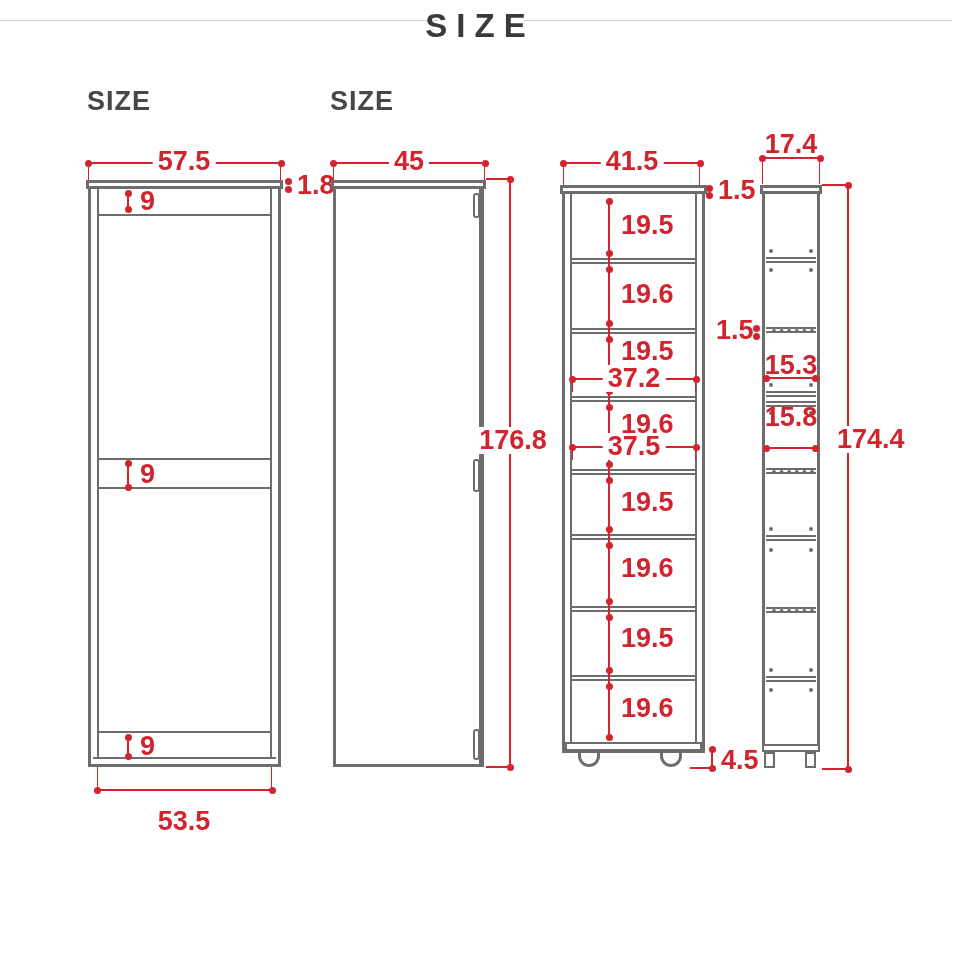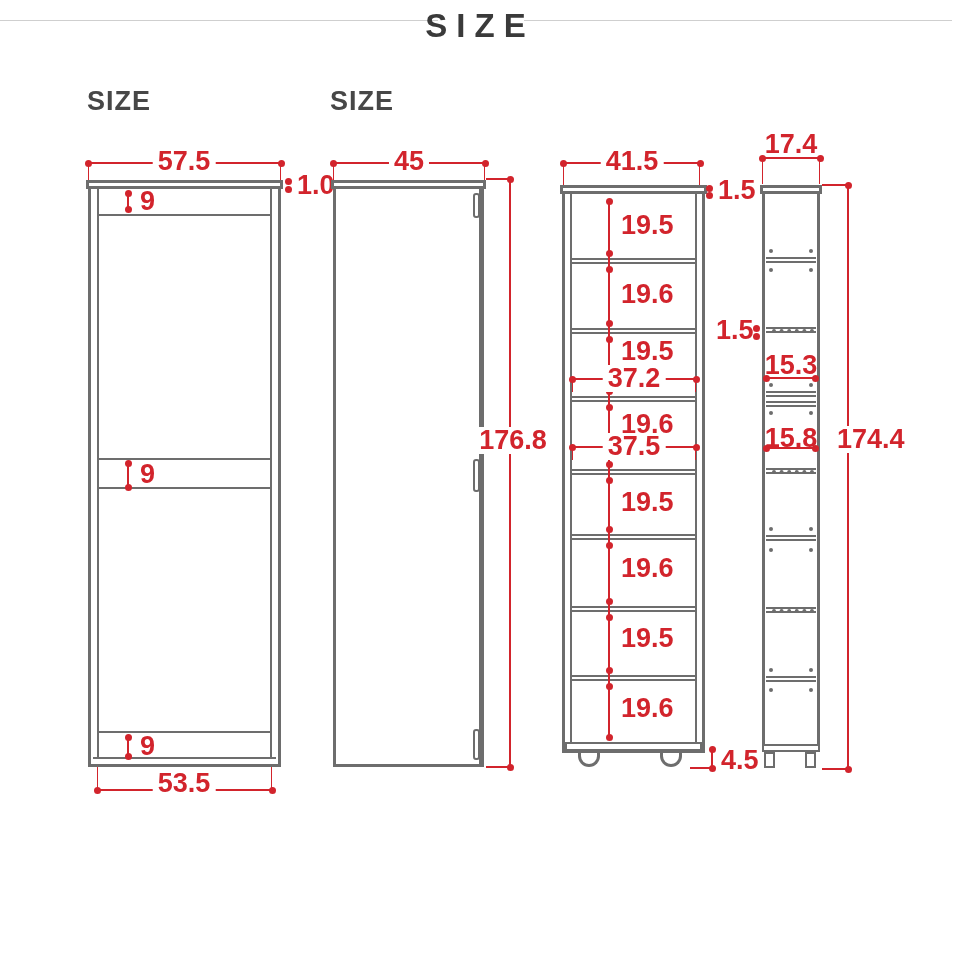--- a/index.html
+++ b/index.html
@@ -57,41 +57,41 @@
 
     <div class="rh" style="left:88px;top:162px;width:193px"></div>
     <div class="rv" style="left:88px;top:163px;height:17px"></div>
     <div class="rv" style="left:280px;top:163px;height:17px"></div>
     <i class="d" style="left:85px;top:160px"></i>
     <i class="d" style="left:278px;top:160px"></i>
     <span class="lab bg c" style="left:184px;top:148px">57.5</span>
 
     <i class="d" style="left:285px;top:178px"></i>
     <i class="d" style="left:285px;top:186px"></i>
-    <span class="lab" style="left:297px;top:172px">1.0</span>
+    <span class="lab" style="left:297px;top:172px">1.8</span>
 
     <div class="rv2" style="left:127px;top:192px;height:18px"></div>
     <i class="d" style="left:125px;top:190px"></i>
     <i class="d" style="left:125px;top:206px"></i>
     <span class="lab" style="left:140px;top:188px">9</span>
     <div class="rv2" style="left:127px;top:462px;height:26px"></div>
     <i class="d" style="left:125px;top:460px"></i>
     <i class="d" style="left:125px;top:484px"></i>
     <span class="lab" style="left:140px;top:461px">9</span>
     <div class="rv2" style="left:127px;top:737px;height:20px"></div>
     <i class="d" style="left:125px;top:734px"></i>
     <i class="d" style="left:125px;top:753px"></i>
     <span class="lab" style="left:140px;top:733px">9</span>
 
     <div class="rv" style="left:97px;top:767px;height:22px"></div>
     <div class="rv" style="left:271px;top:767px;height:22px"></div>
     <div class="rh" style="left:97px;top:789px;width:175px"></div>
     <i class="d" style="left:94px;top:787px"></i>
     <i class="d" style="left:269px;top:787px"></i>
-    <span class="lab bg c" style="left:184px;top:770px">53.5</span>
+    <span class="lab bg c" style="left:184px;top:808px">53.5</span>
   </div>
 
   <div>
     <div class="gpanel" style="left:331px;top:180px;width:155px;height:9px"></div>
     <div class="abs" style="left:333px;top:189px;width:151px;height:578px;border-left:3px solid #6d6d6d;border-right:5px solid #6d6d6d;border-bottom:3px solid #6d6d6d"></div>
     <div class="doorbar" style="left:473px;top:193px;height:25px"></div>
     <div class="doorbar" style="left:473px;top:459px;height:33px"></div>
     <div class="doorbar" style="left:473px;top:729px;height:31px"></div>
 
     <div class="rh" style="left:333px;top:162px;width:152px"></div>
@@ -227,21 +227,21 @@
 
     <i class="d" style="left:753px;top:325px"></i>
     <i class="d" style="left:753px;top:333px"></i>
     <span class="lab" style="left:716px;top:317px">1.5</span>
 
     <span class="lab c" style="left:791px;top:352px">15.3</span>
     <div class="rh" style="left:766px;top:377px;width:49px"></div>
     <i class="d" style="left:763px;top:375px"></i>
     <i class="d" style="left:812px;top:375px"></i>
 
-    <span class="lab c" style="left:791px;top:425px">15.8</span>
+    <span class="lab c" style="left:791px;top:404px">15.8</span>
     <div class="rh" style="left:766px;top:447px;width:49px"></div>
     <i class="d" style="left:763px;top:445px"></i>
     <i class="d" style="left:812px;top:445px"></i>
 
     <div class="rh" style="left:822px;top:184px;width:26px"></div>
     <div class="rv2" style="left:847px;top:185px;height:584px"></div>
     <div class="rh" style="left:822px;top:768px;width:26px"></div>
     <i class="d" style="left:845px;top:182px"></i>
     <i class="d" style="left:845px;top:766px"></i>
     <span class="lab bg" style="left:832px;top:426px">174.4</span>

